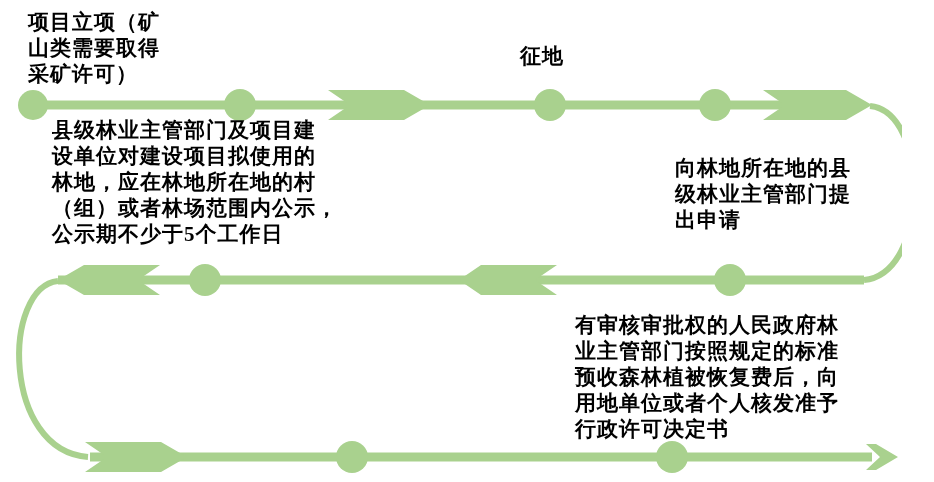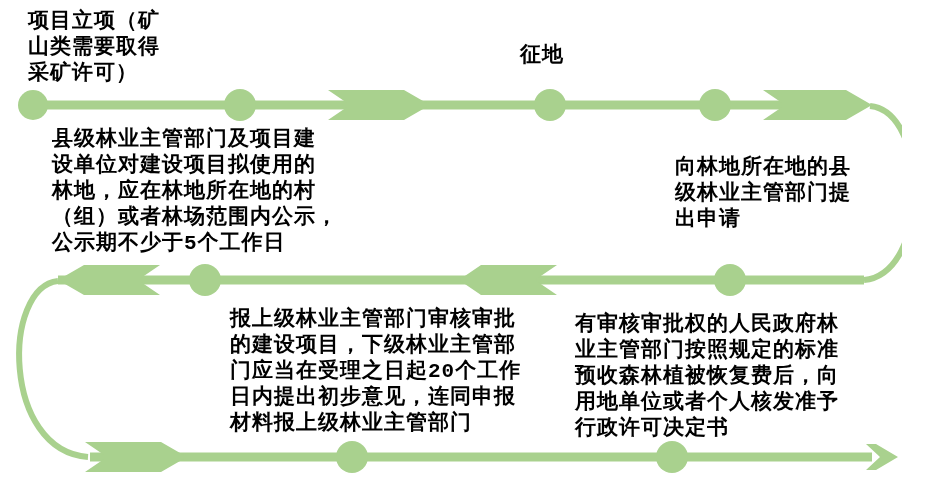--- a/index.html
+++ b/index.html
@@ -1,21 +1,21 @@
 <!DOCTYPE html>
 <html><head>
 <meta charset="utf-8">
 <style>
   html,body{margin:0;padding:0;background:#ffffff;}
   .stage{
     position:relative;
     width:902px;height:482px;
     background:#ffffff;
     overflow:hidden;
-    font-family:Liberation Mono, monospace;
+    font-family:Liberation Serif, serif;
   }
   .stage svg{position:absolute;left:0;top:0;}
   .lbl{
     position:absolute;
     color:#000000;
     font-weight:bold;
     font-size:21px;
     line-height:26px;
     letter-spacing:1px;
     white-space:pre-line;
@@ -63,30 +63,25 @@
   </svg>
 
   <div class="lbl" style="left:28px;top:9px">项目立项（矿
 山类需要取得
 采矿许可）</div>
   <div class="lbl" style="left:520px;top:43px">征地</div>
 
   <div class="lbl" style="left:675px;top:155px">向林地所在地的县
 级林业主管部门提
 出申请</div>
-  <div class="lbl" style="left:52px;top:127px">县级林业主管部门及项目建
+  <div class="lbl" style="left:52px;top:117px">县级林业主管部门及项目建
 设单位对建设项目拟使用的
 林地，应在林地所在地的村
 （组）或者林场范围内公示，
 公示期不少于5个工作日</div>
 
-  <div class="lbl" style="left:230px;top:307px">报上级林业主管部门审核审批
-的建设项目，下级林业主管部
-门应当在受理之日起20个工作
-日内提出初步意见，连同申报
-材料报上级林业主管部门</div>
   <div class="lbl" style="left:575px;top:312px">有审核审批权的人民政府林
 业主管部门按照规定的标准
 预收森林植被恢复费后，向
 用地单位或者个人核发准予
 行政许可决定书</div>
 
 </div>
 
 </body></html>

